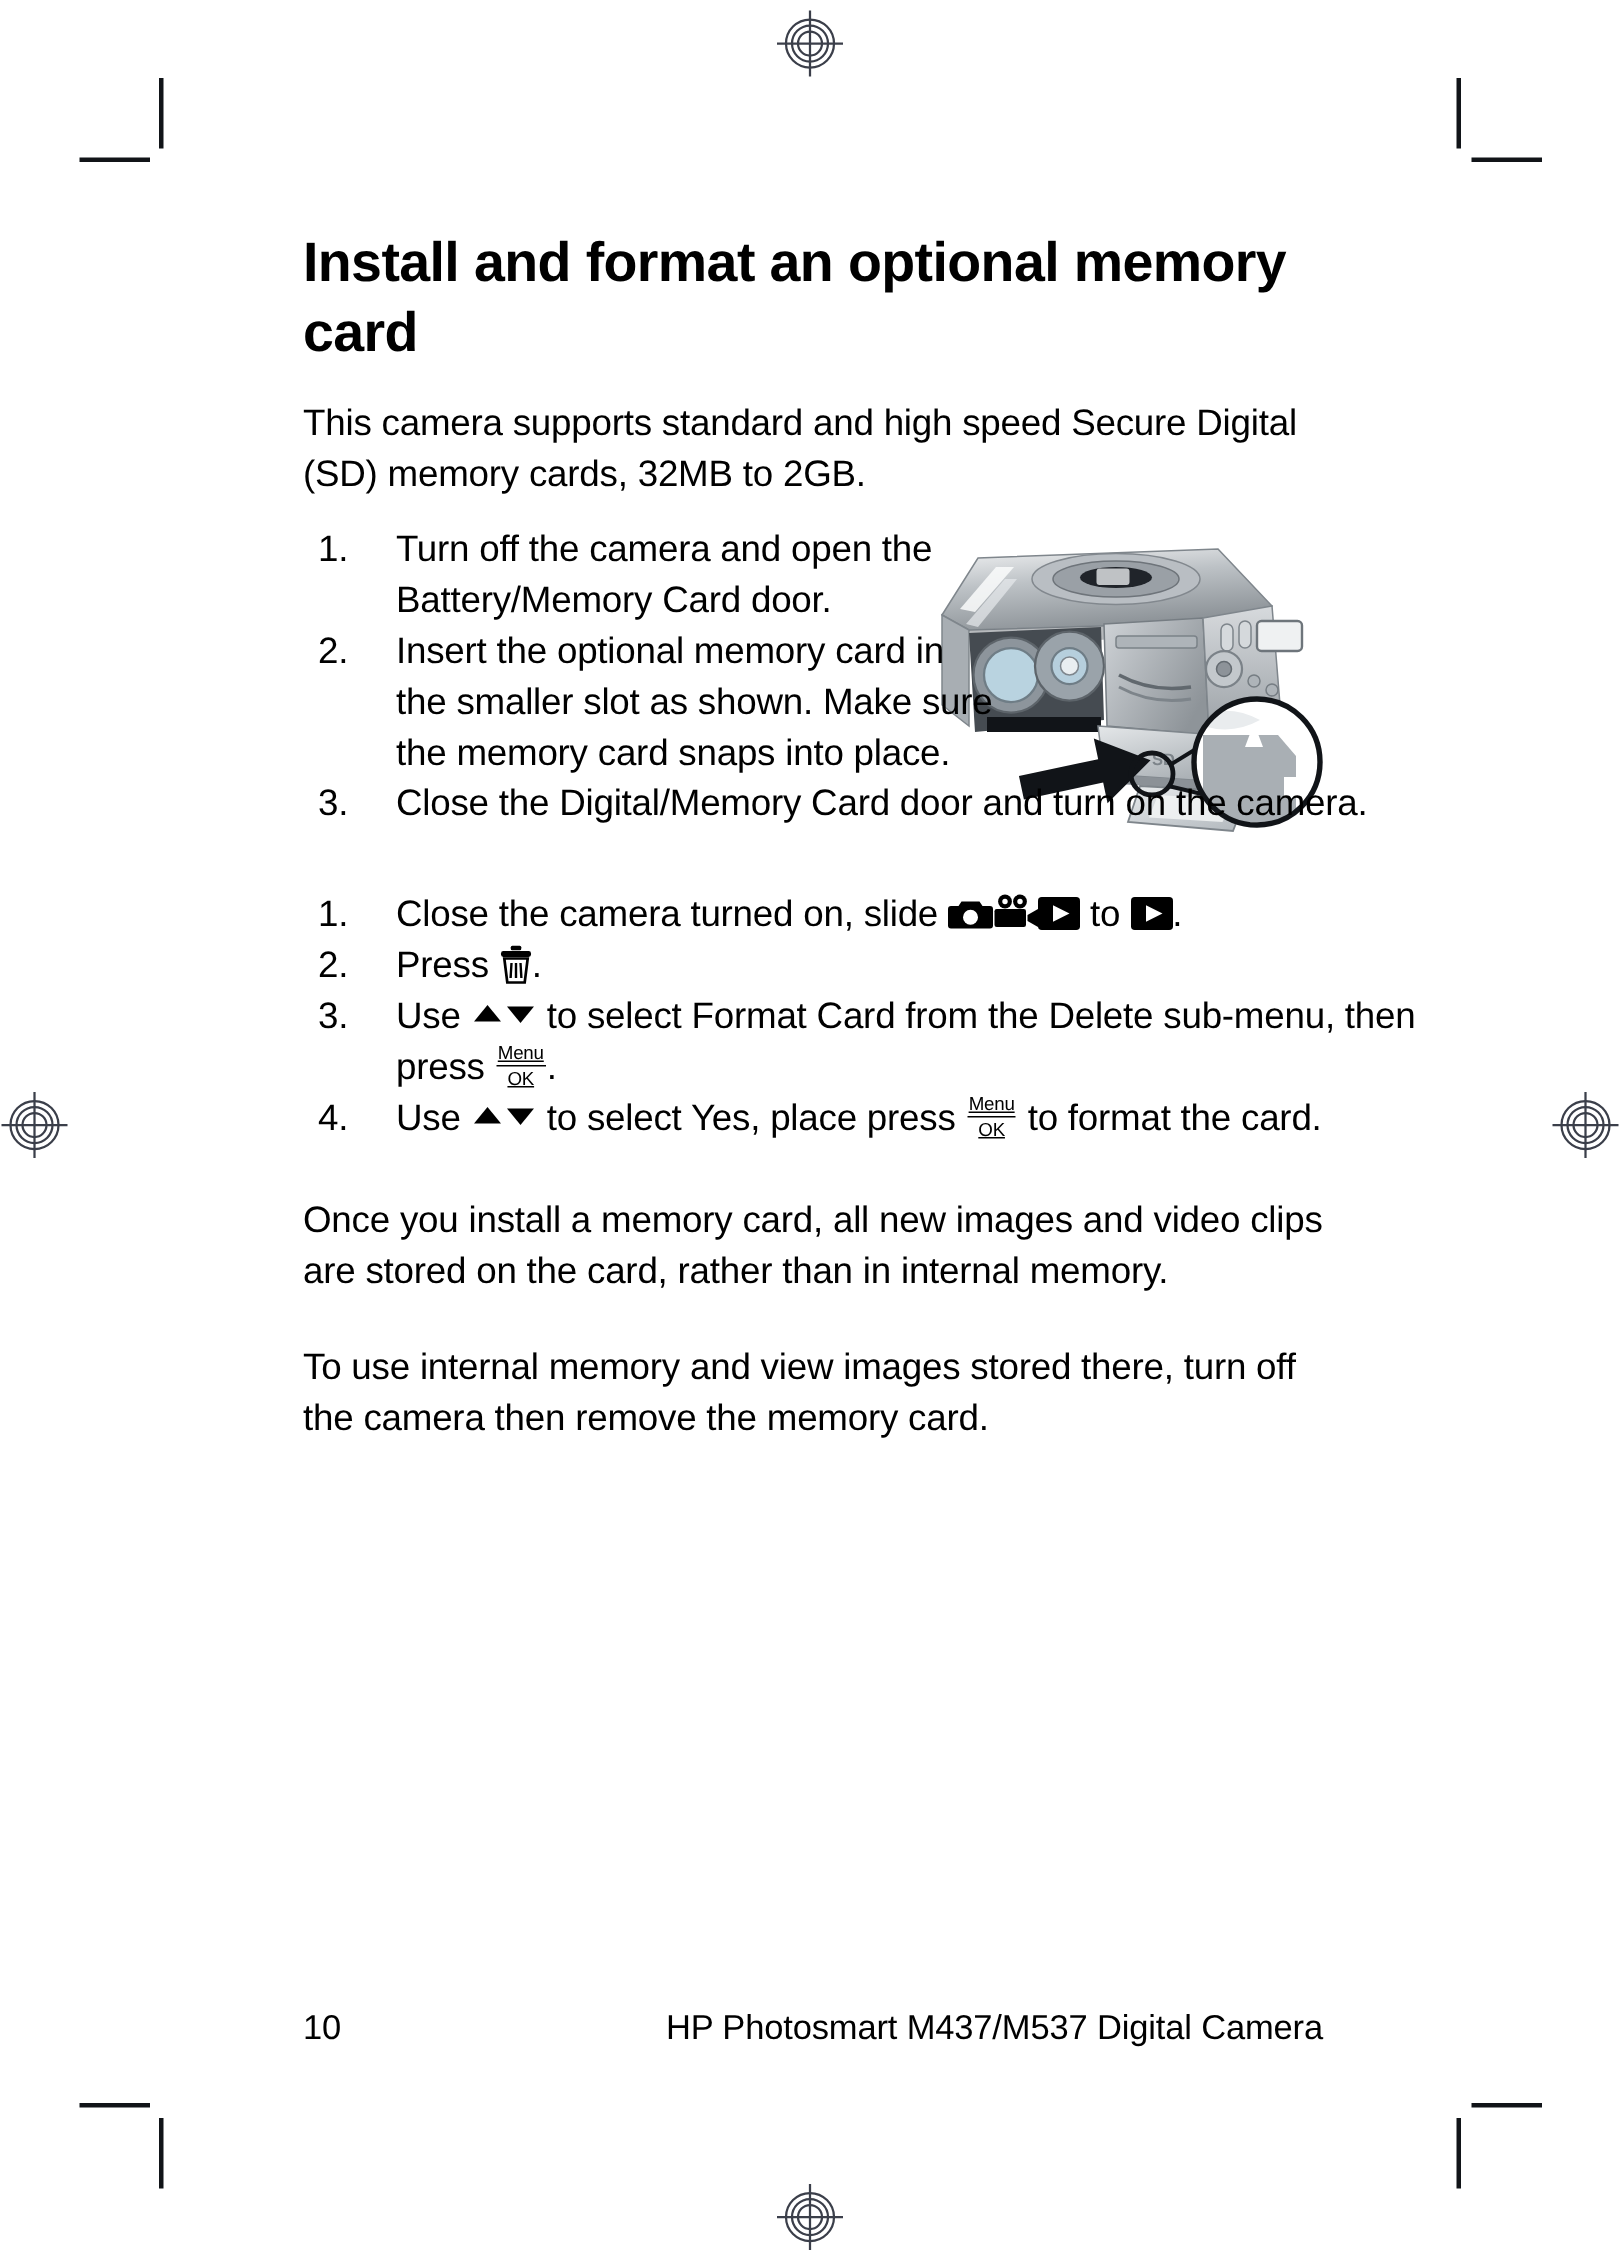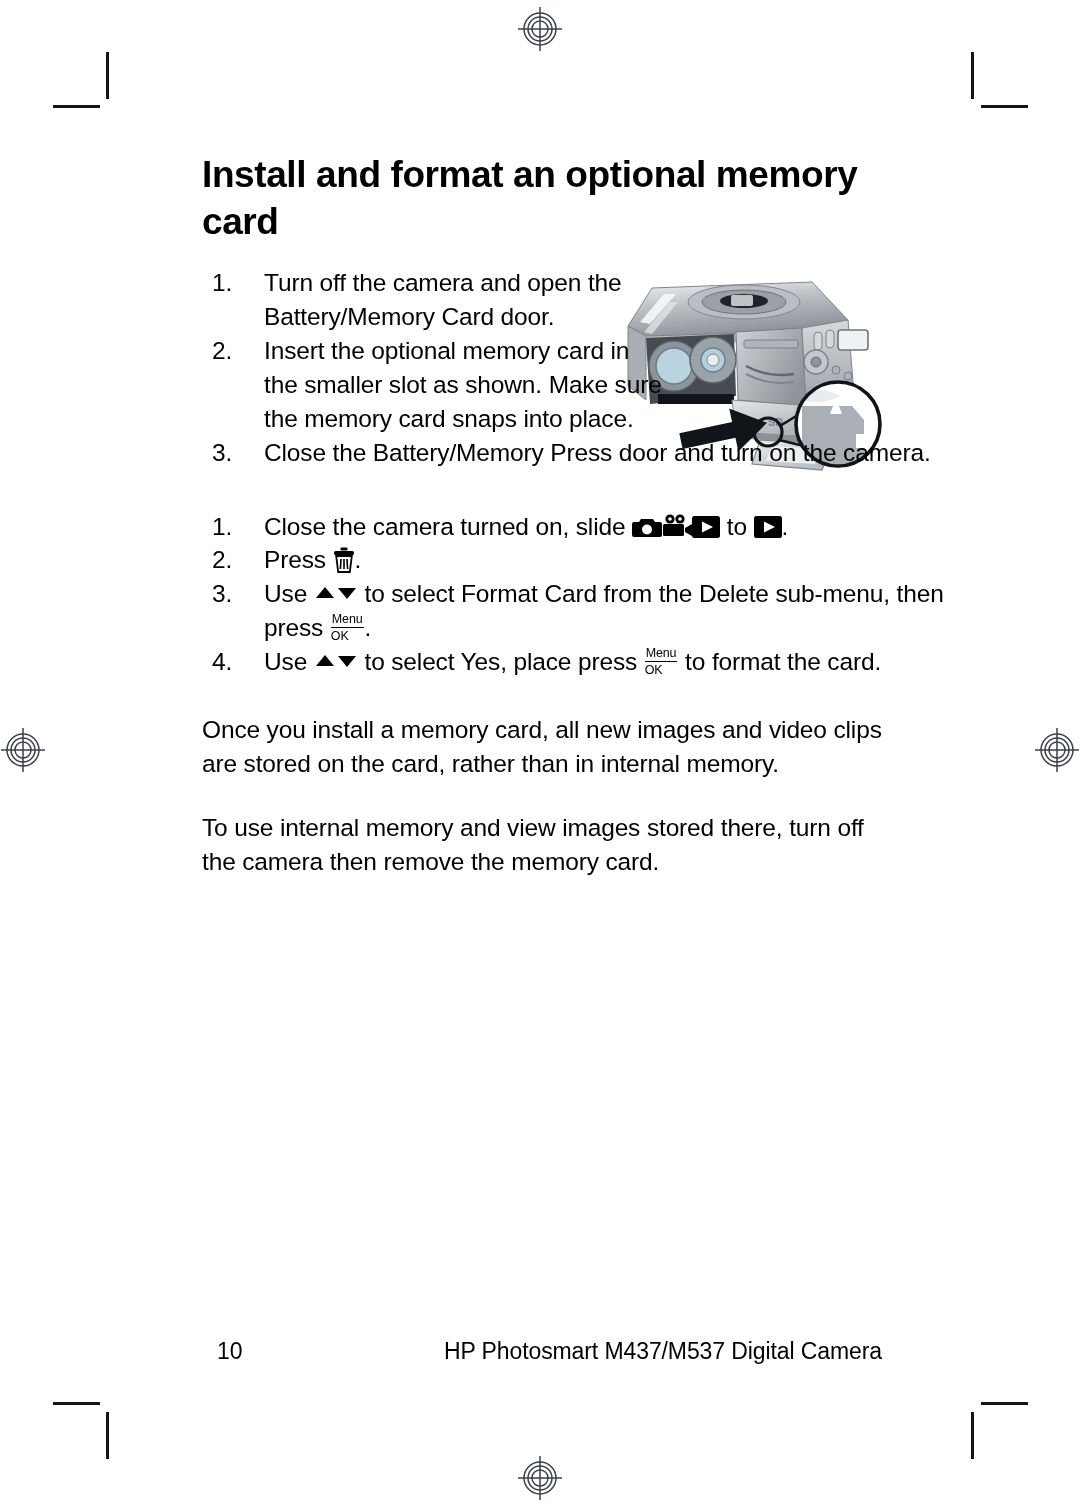--- a/index.html
+++ b/index.html
@@ -116,23 +116,24 @@
   .icn-cam   { width: 30px; height: 22px; }
   .icn-vid   { width: 30px; height: 24px; }
   .icn-play  { width: 28px; height: 22px; }
   .icn-trash { width: 22px; height: 26px; vertical-align: -5px; }
   .icn-arrows{ width: 44px; height: 16px; vertical-align: 1px; }
 
   
   .menuok {
     display: inline-block;
     vertical-align: -4px;
-    text-align: left;
+    text-align: center;
     line-height: 1;
     margin: 0 1px;
+    text-decoration: underline;
   }
   .menuok .mk-top {
     display: block;
     font-size: 12.5px;
     line-height: 13px;
     padding: 0 1px 1px 1px;
     border-bottom: 1.6px solid #000;
   }
   .menuok .mk-bot {
     display: block;
@@ -145,21 +146,21 @@
   .footer {
     position: absolute;
     left: 202px;
     top: 1338px;
     width: 680px;
     font-size: 23px;
     letter-spacing: -0.1px;
   }
   .footer .pageno {
     position: absolute;
-    left: 15px;
+    left: 0;
     top: 0;
   }
   .footer .bookline {
     position: absolute;
     right: 0;
     top: 0;
     white-space: nowrap;
   }
 </style>
 </head>
@@ -232,20 +233,21 @@
     </g>
   </svg>
 </div>
 
 <div class="page">
 
   <div class="content">
 
     <h1 class="title">Install and format an optional memory card</h1>
 
+    <p class="para">This camera supports standard and high speed Secure Digital (SD) memory cards, 32MB to 2GB.</p>
 
     <div class="with-figure">
 
       <div class="figure">
         <svg viewBox="0 0 272 208" width="272" height="208" aria-hidden="true">
           <defs>
             <linearGradient id="bodyTop" x1="0" y1="0" x2="0.35" y2="1">
               <stop offset="0" stop-color="#f2f3f4"></stop>
               <stop offset="0.45" stop-color="#bdc2c6"></stop>
               <stop offset="1" stop-color="#8d9398"></stop>
@@ -336,21 +338,21 @@
         <li class="narrow">
           <span class="num">1.</span>
           <span>Turn off the camera and open the Battery/Memory Card door.</span>
         </li>
         <li class="narrow">
           <span class="num">2.</span>
           <span>Insert the optional memory card in the smaller slot as shown. Make sure the memory card snaps into place.</span>
         </li>
         <li class="full">
           <span class="num">3.</span>
-          <span>Close the Battery/Memory Press door and turn on the camera.</span>
+          <span>Close the Digital/Memory Card door and turn on the camera.</span>
         </li>
       </ol>
     </div>
 
     <div class="gap-md"></div>
 
 
     <div class="gap-sm"></div>
 
     <ol class="steps">

